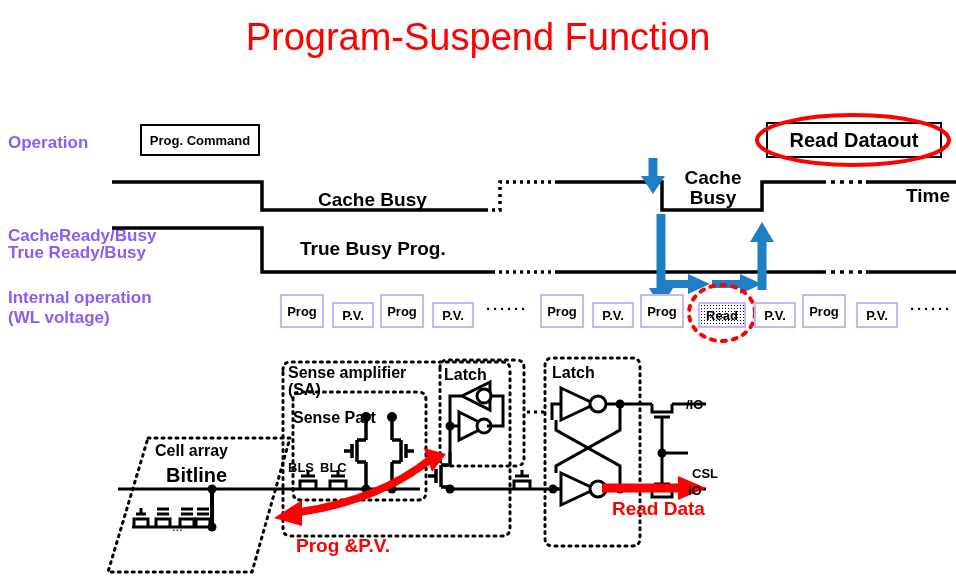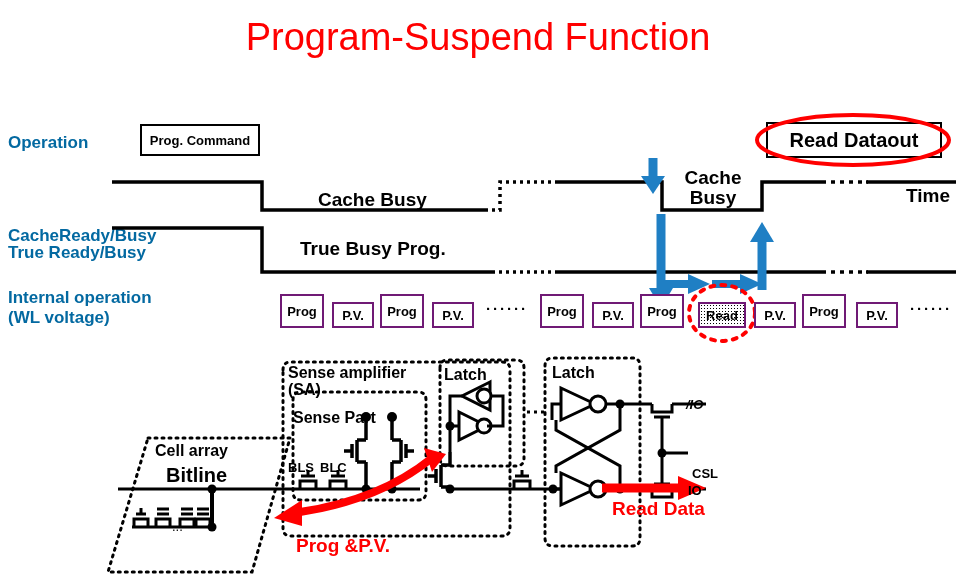--- a/index.html
+++ b/index.html
@@ -8,34 +8,34 @@
     font-family:"Liberation Sans", sans-serif;
     overflow:hidden;position:relative;
   }
   #root{position:absolute;left:0;top:0;width:956px;height:586px;}
   .title{
     position:absolute;left:0;top:16px;width:956px;text-align:center;
     color:#ff0000;font-size:38px;font-weight:400;letter-spacing:0px;
     font-family:"Liberation Sans", sans-serif;
   }
   .rowlabel{
-    position:absolute;font-weight:bold;color:#0369a1;
+    position:absolute;font-weight:bold;color:#8b5cf6;
     font-size:17px;line-height:20px;white-space:pre-line;
   }
   .cmdbox{
     position:absolute;border:2px solid #000;background:#fff;
     display:flex;align-items:center;justify-content:center;
     font-weight:bold;color:#000;box-sizing:border-box;
   }
   .wavelabel{
     position:absolute;font-weight:bold;color:#000;text-align:center;
     line-height:20px;
   }
   .opbox{
-    position:absolute;border:2px solid #701a75;background:#fff;
+    position:absolute;border:2px solid #c4b5fd;background:#fff;
     display:flex;align-items:center;justify-content:center;
     font-weight:bold;font-size:13px;color:#000;box-sizing:border-box;
   }
   .opbox.stipple{
     background-image:radial-gradient(#000 0.6px, transparent 0.7px);
     background-size:3px 3px;background-position:0 0;
   }
   .dots{
     position:absolute;font-weight:bold;font-size:15px;color:#000;
     letter-spacing:2px;
@@ -275,20 +275,20 @@
   <div class="circuitlabel" style="left:155px;top:442px;width:100px;font-size:16px;">Cell array</div>
   <div class="circuitlabel" style="left:288px;top:364px;width:216px;font-size:16px;white-space:pre-line;">Sense amplifier
 (SA)</div>
   <div class="circuitlabel" style="left:293px;top:409px;width:132px;font-size:16px;">Sense Part</div>
   <div class="circuitlabel" style="left:444px;top:366px;width:76px;font-size:16px;">Latch</div>
   <div class="circuitlabel" style="left:552px;top:364px;width:80px;font-size:16px;">Latch</div>
 
   <div class="circuitlabel" style="left:166px;top:467px;width:90px;font-size:20px;">Bitline</div>
   <div class="circuitlabel" style="left:288px;top:459px;width:42px;font-size:13px;">BLS</div>
   <div class="circuitlabel" style="left:320px;top:459px;width:42px;font-size:13px;">BLC</div>
-  <div class="circuitlabel" style="left:686px;top:396px;width:34px;font-size:13px;text-align:left;font-style:italic;">/IO</div>
+  <div class="circuitlabel" style="left:686px;top:396px;width:34px;font-size:13px;text-align:left;">/IO</div>
   <div class="circuitlabel" style="left:692px;top:445px;width:36px;font-size:13px;text-align:left;margin-top:20px;">CSL</div>
   <div class="circuitlabel" style="left:688px;top:482px;width:30px;font-size:13px;text-align:left;">IO</div>
 
   <div class="redlabel" style="left:296px;top:535px;font-size:19px;">Prog &amp;P.V.</div>
   <div class="redlabel" style="left:612px;top:498px;font-size:19px;">Read Data</div>
 
 </div>
 
 </body></html>

